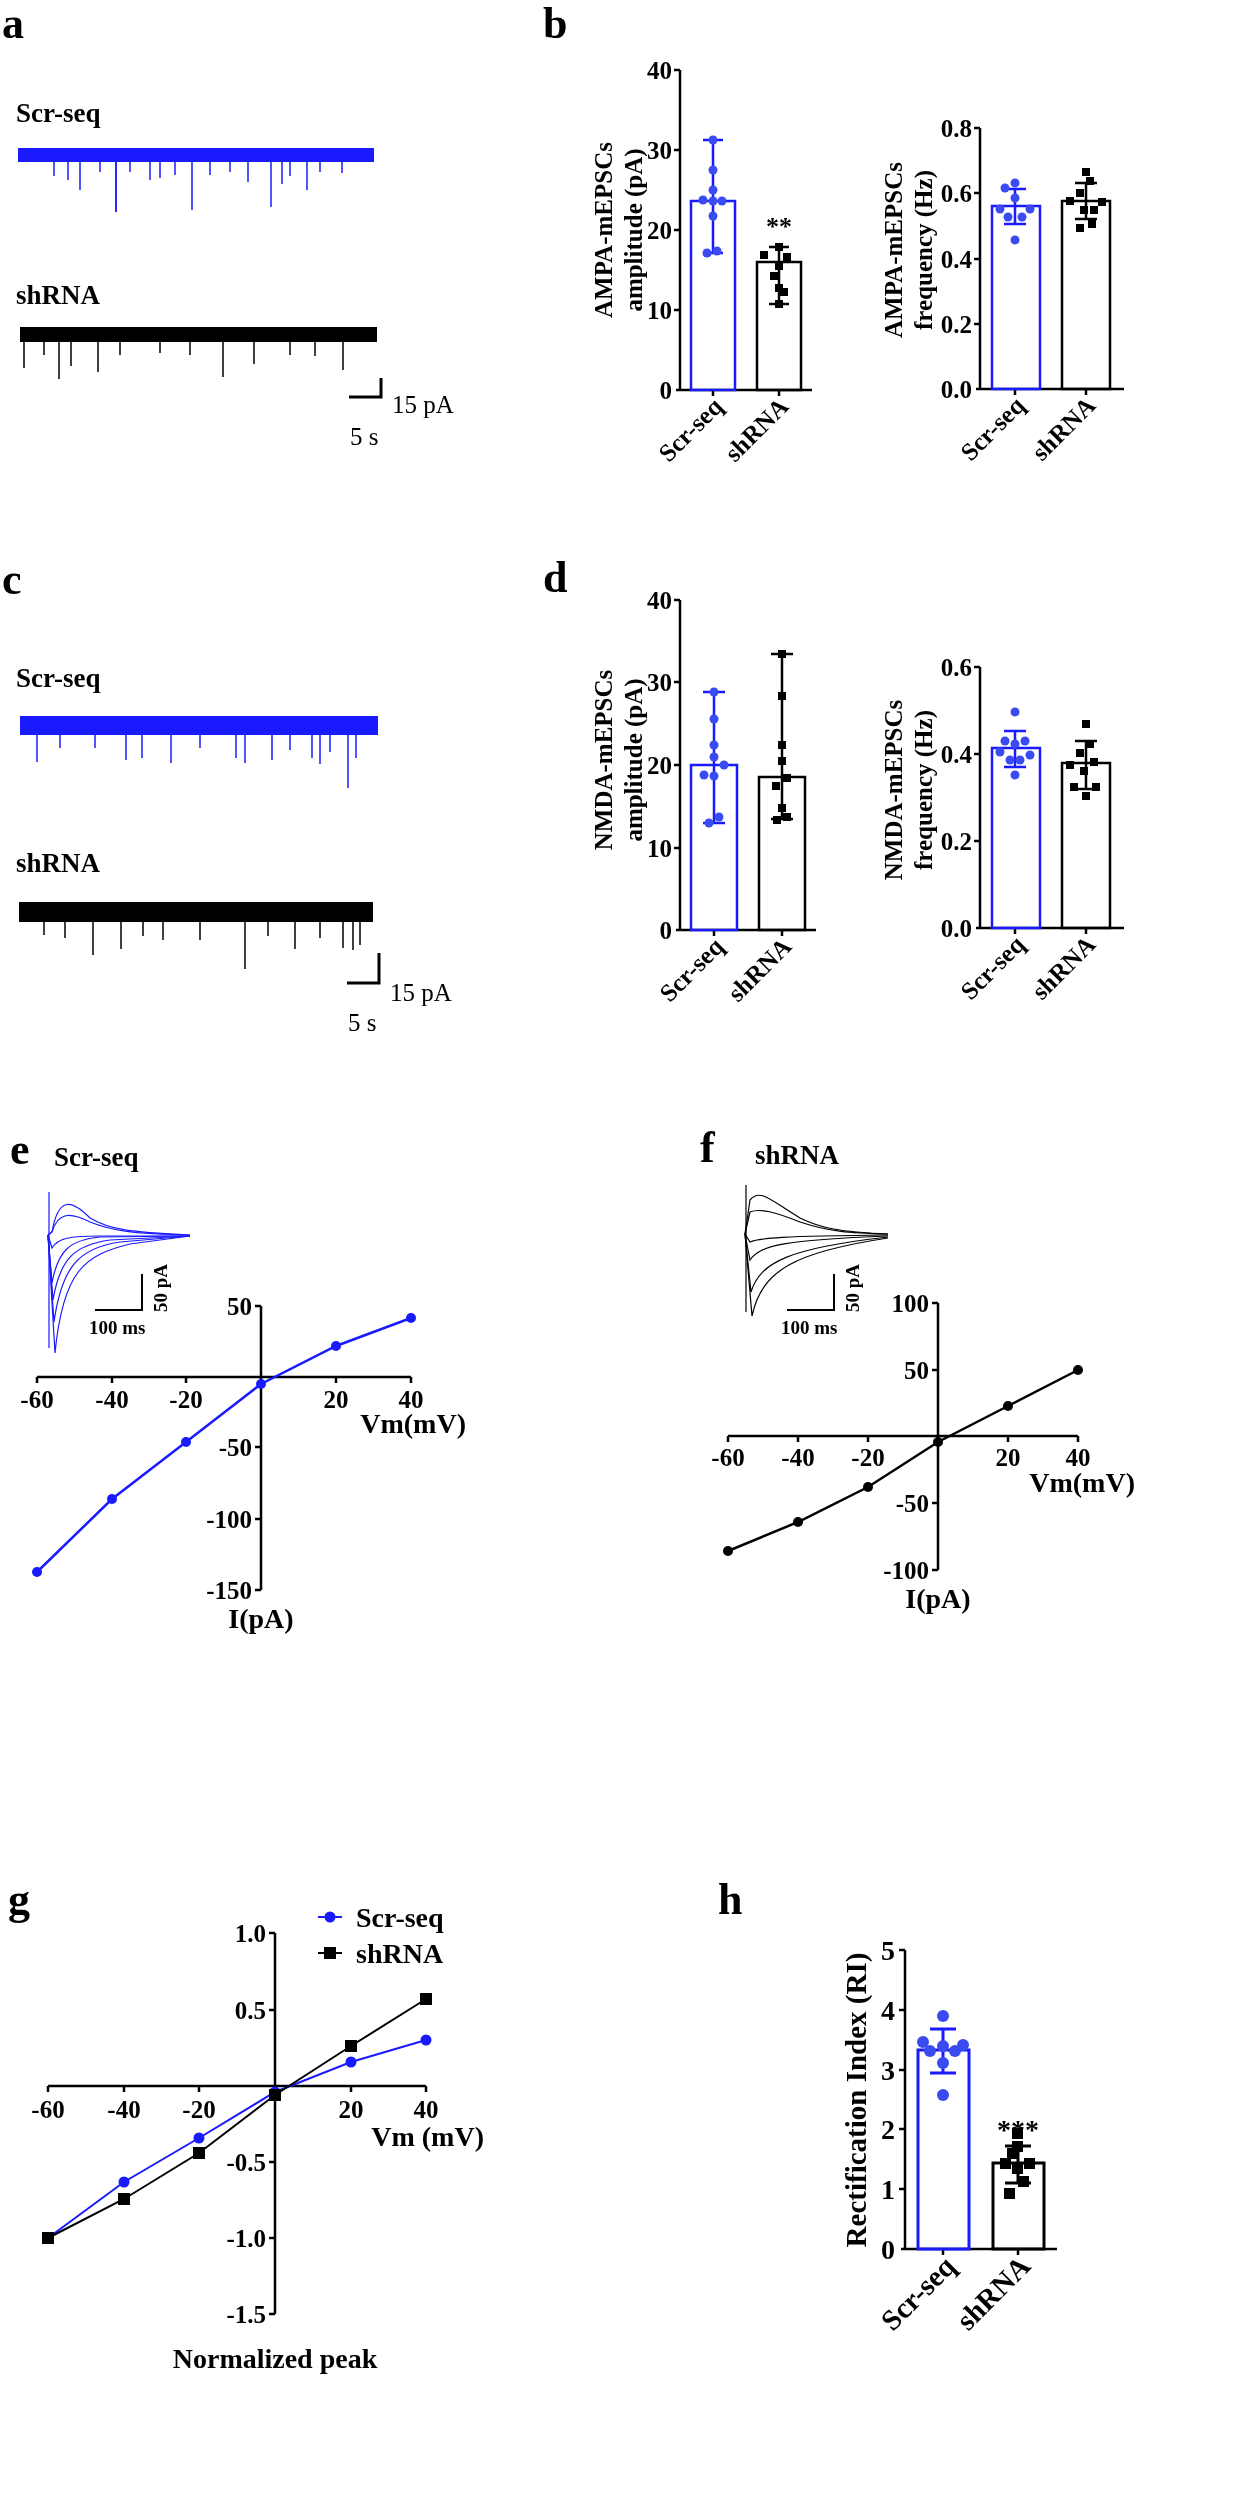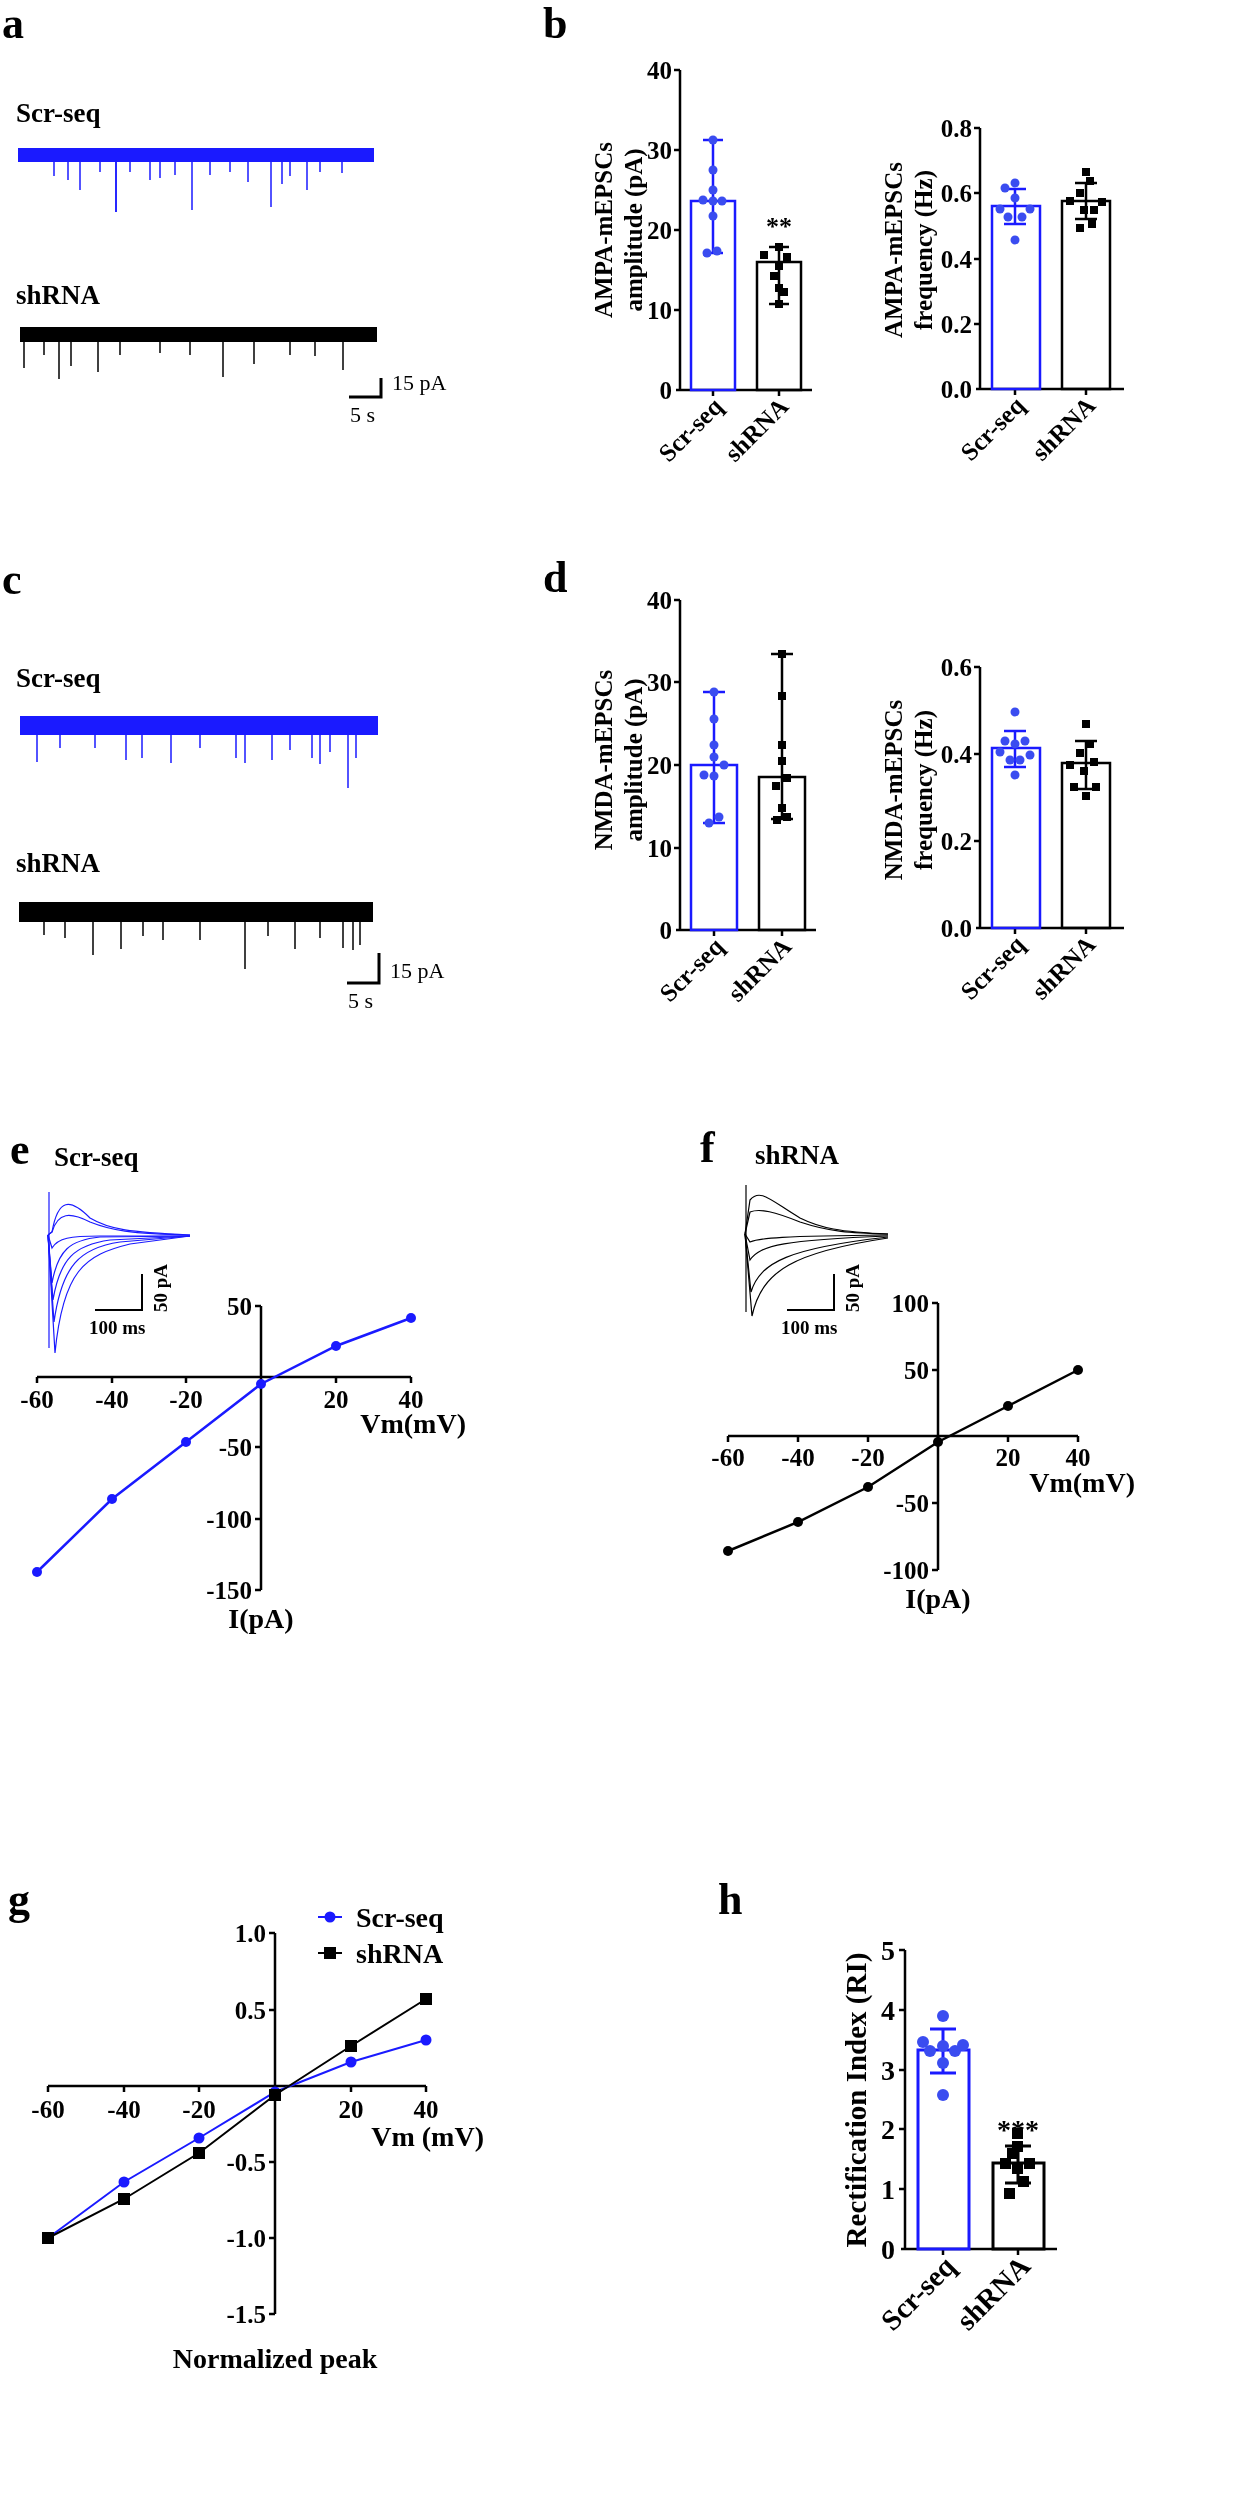--- a/index.html
+++ b/index.html
@@ -1,20 +1,20 @@
 <!DOCTYPE html>
 <html><head>
 <meta charset="utf-8">
 <style>
   html, body { margin:0; padding:0; background:#ffffff; }
   body { width:1250px; height:2495px; position:relative; overflow:hidden;
          font-family:"Liberation Serif", "DejaVu Serif", serif; color:#000; }
   .panel-letter { position:absolute; font-weight:bold; font-size:44px; line-height:1; }
   .trace-label { position:absolute; font-weight:bold; font-size:27px; }
-  .scale-text { position:absolute; font-size:22px; }
+  .scale-text { position:absolute; font-size:25px;margin-top:21px; }
   svg { position:absolute; left:0; top:0; overflow:visible; }
   svg text { font-family:"Liberation Serif", "DejaVu Serif", serif; font-weight:bold; }
 </style>
 </head>
 <body>
 
 <div class="panel-letter" style="left:2px;top:2px;">a</div>
 <div class="panel-letter" style="left:543px;top:2px;">b</div>
 <div class="panel-letter" style="left:2px;top:558px;">c</div>
 <div class="panel-letter" style="left:543px;top:556px;">d</div>

